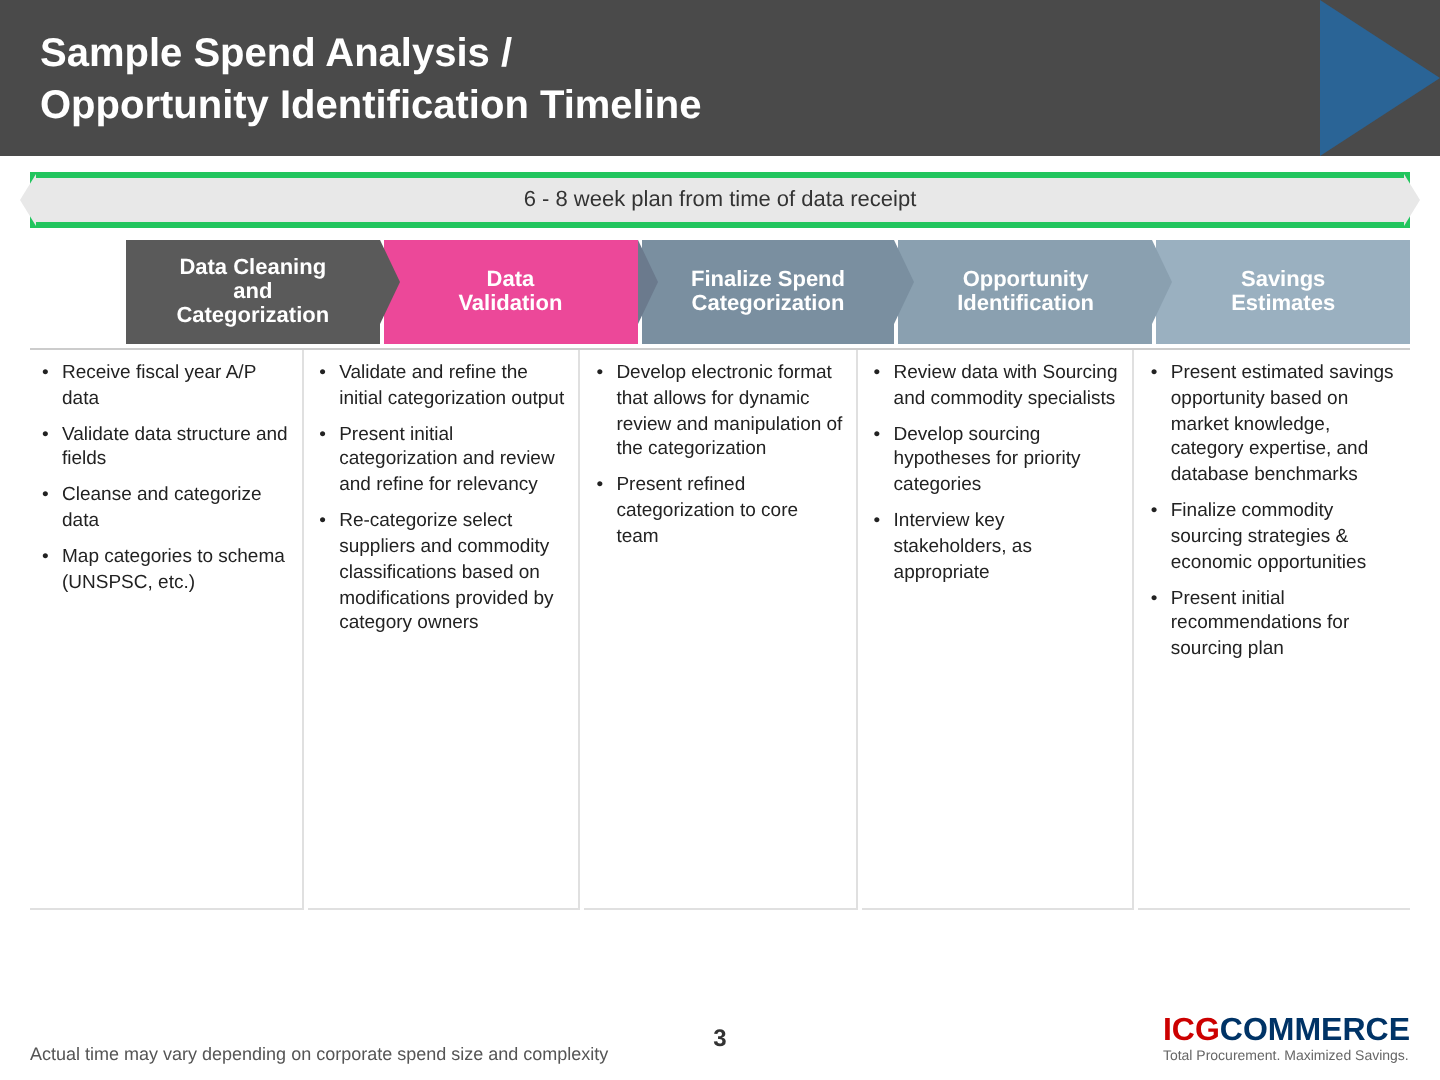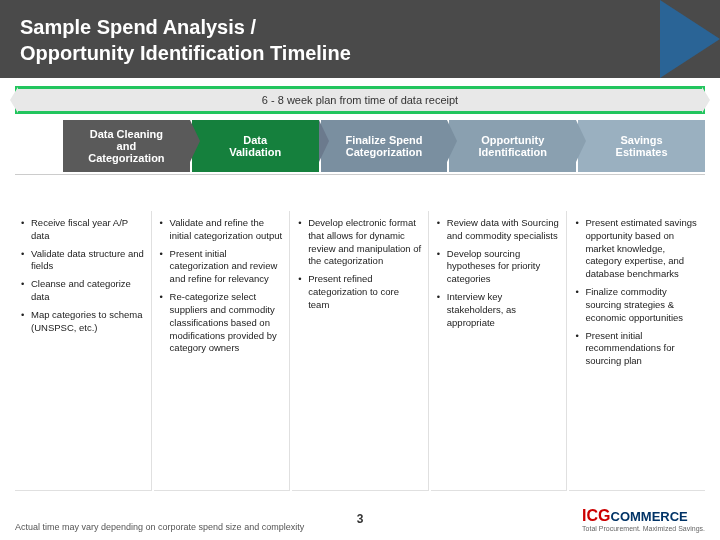--- a/index.html
+++ b/index.html
@@ -95,21 +95,21 @@
       color: #fff;
       text-align: center;
       position: relative;
       min-height: 42px;
       display: flex;
       align-items: center;
       justify-content: center;
     }
 
     .phase-header.col1 { background: #5a5a5a; }
-    .phase-header.col2 { background: #15803d; }
+    .phase-header.col2 { background: #ec4899; }
     .phase-header.col3 { background: #7a8fa0; }
     .phase-header.col4 { background: #8aa0b0; }
     .phase-header.col5 { background: #9ab0c0; }
 
     
     .phase-header:not(:last-child)::after {
       content: '';
       position: absolute;
       right: -10px;
       top: 0;
@@ -133,21 +133,20 @@
 
     .content-cell {
       flex: 1;
       padding: 6px 6px;
       font-size: 9.5px;
       color: #222;
       border-right: 1px solid #e0e0e0;
       border-bottom: 1px solid #e0e0e0;
       vertical-align: top;
       min-height: 280px;
-      margin-top: 36px;
     }
     .content-cell:last-child { border-right: none; }
 
     .content-cell ul {
       list-style: none;
       padding: 0;
     }
     .content-cell ul li {
       padding-left: 10px;
       position: relative;
@@ -292,20 +291,20 @@
     </div>
 
   </div>
 
   <div class="footer">
     <span class="footer-text">Actual time may vary depending on corporate spend size and complexity</span>
     <span class="footer-page">3</span>
     <div class="logo-area">
       <div>
         <span class="logo-icg">
-          <span style="color:#cc0000;">ICG</span><span style="color:#003366; font-size:13px; font-weight:bold;">COMMERCE</span>
+          <span style="color:#cc0000;">ICG</span><span style="color:#003366; font-size:16px; font-weight:bold;">COMMERCE</span>
         </span>
         <span class="logo-tagline">Total Procurement. Maximized Savings.</span>
       </div>
     </div>
   </div>
 
 </div>
 
 </body></html>

